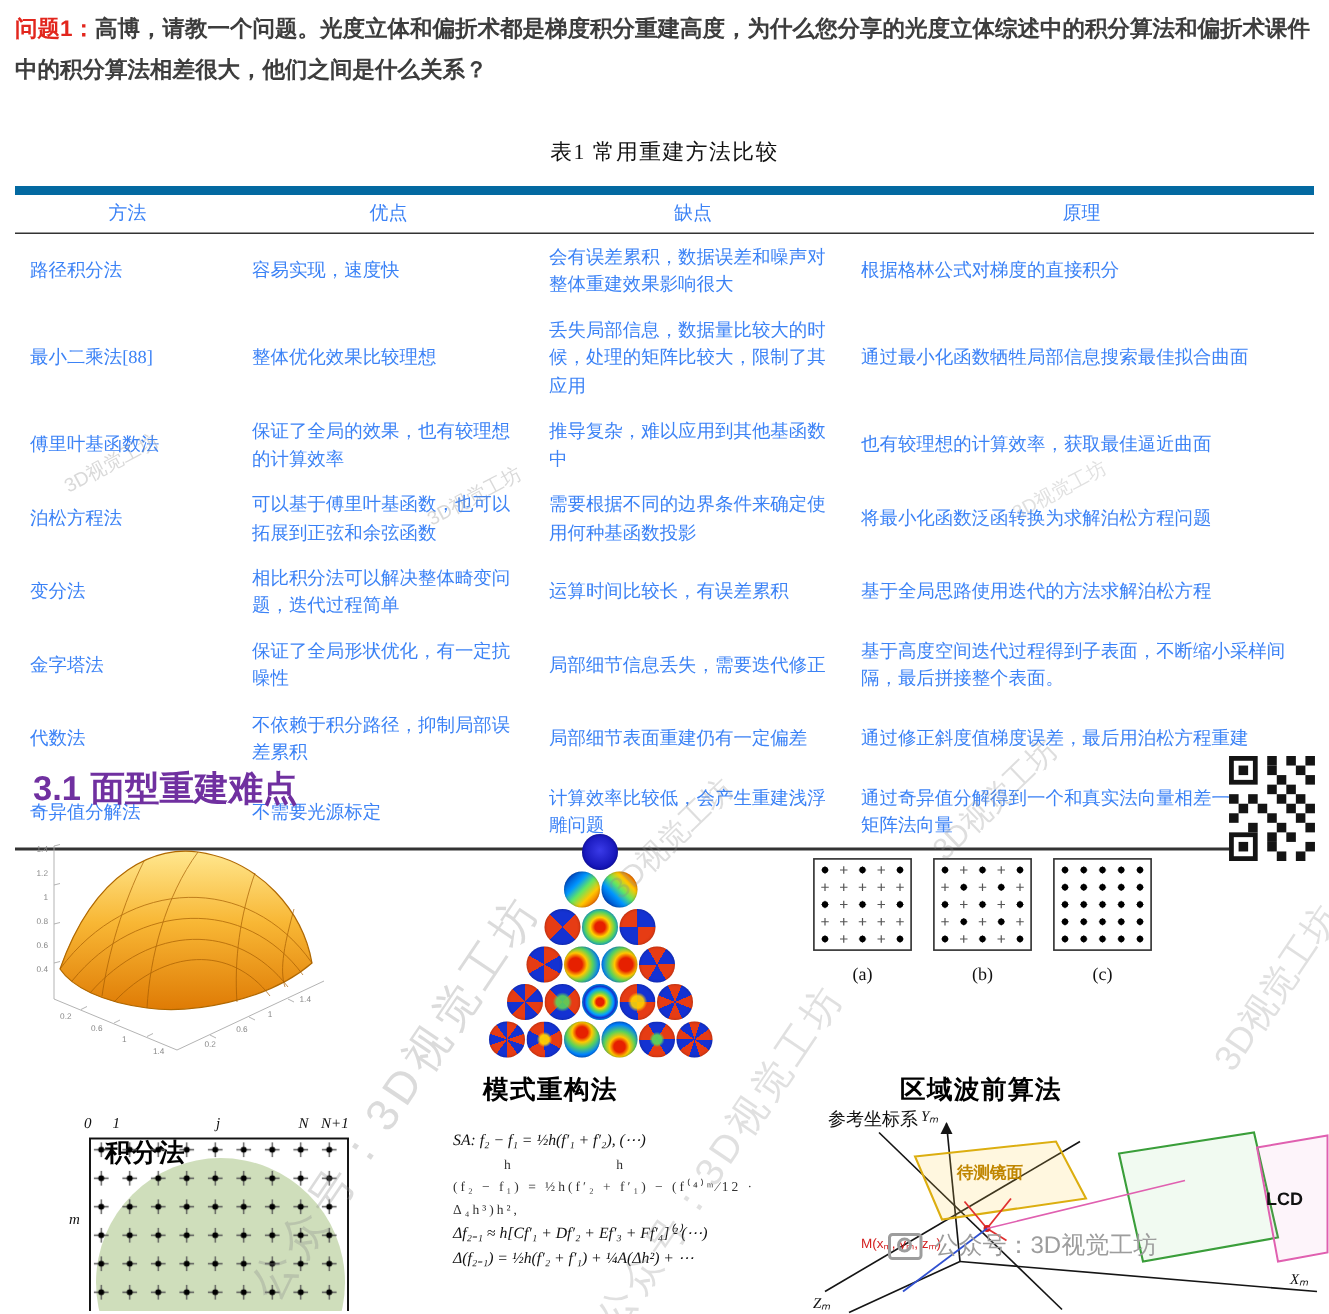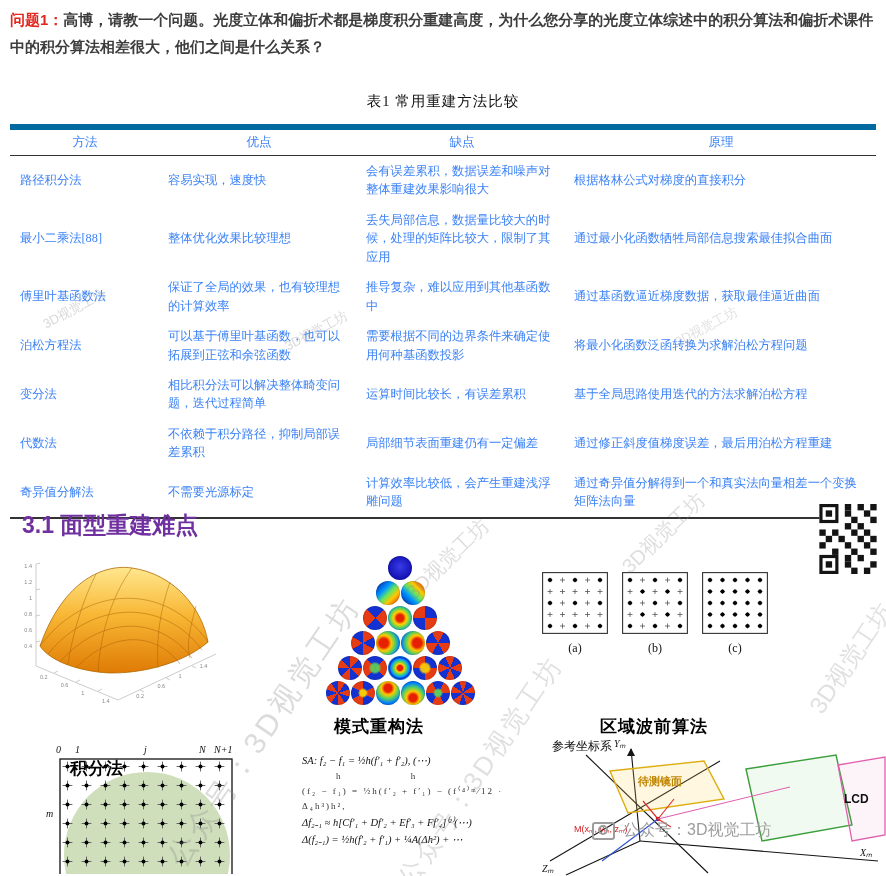--- a/index.html
+++ b/index.html
@@ -53,21 +53,21 @@
   .z-hex-b{background:radial-gradient(circle,rgba(90,210,90,.95) 0 18%,rgba(0,0,0,0) 30%),conic-gradient(from 30deg,#e63c14 0 60deg,#1432d2 0 120deg,#e63c14 0 180deg,#1432d2 0 240deg,#e63c14 0 300deg,#1432d2 0 360deg);}
   .z-coma2-a{background:radial-gradient(circle at 50% 30%,#e62000 0 18%,#ffc800 32%,#5ad25a 50%,#0082ff 72%,#001e99 100%);}
   .z-coma2-b{background:radial-gradient(circle at 50% 70%,#e62000 0 18%,#ffc800 32%,#5ad25a 50%,#0082ff 72%,#001e99 100%);}
 
   .fig-zonal{position:absolute;top:572px;left:542px;display:flex;gap:14px;}
   .zonal-panel{text-align:center;}
   .zonal-label{font-family:"Liberation Serif",serif;font-size:12px;margin-top:3px;color:#111;}
 
   .fig-label{position:absolute;font-size:17px;font-weight:bold;color:#000;letter-spacing:1px;}
   .lab1{top:757px;left:70px;}
-  .lab2{top:715px;left:334px;}
+  .lab2{top:715px;left:322px;}
   .lab3{top:715px;left:600px;}
 
   
   .fig-gridcircle{position:absolute;top:744px;left:48px;width:195px;height:132px;}
   .fig-gridcircle svg{position:absolute;left:10px;top:13px;}
   .ga{position:absolute;font-family:"Liberation Serif",serif;font-style:italic;font-size:10px;color:#111;}
   .ga0{left:8px;top:0;}.ga1{left:27px;top:0;}.gaj{left:96px;top:0;}.gaN{left:151px;top:0;}.gaN1{left:166px;top:0;}
   .gam{left:-2px;top:64px;}
 
   .fig-formulas{position:absolute;top:752px;left:302px;width:240px;
@@ -136,33 +136,39 @@
         <tr>
           <td class="c0">最小二乘法[88]</td>
           <td class="c1">整体优化效果比较理想</td>
           <td class="c2">丢失局部信息，数据量比较大的时候，处理的矩阵比较大，限制了其应用</td>
           <td class="c3">通过最小化函数牺牲局部信息搜索最佳拟合曲面</td>
         </tr>
         <tr>
           <td class="c0">傅里叶基函数法</td>
           <td class="c1">保证了全局的效果，也有较理想的计算效率</td>
           <td class="c2">推导复杂，难以应用到其他基函数中</td>
-          <td class="c3">通过基函数逼近梯度数据，获取最佳逼近曲面</td>
+          <td class="c3">也有较理想的计算效率，获取最佳逼近曲面</td>
         </tr>
         <tr>
           <td class="c0">泊松方程法</td>
           <td class="c1">可以基于傅里叶基函数，也可以拓展到正弦和余弦函数</td>
           <td class="c2">需要根据不同的边界条件来确定使用何种基函数投影</td>
           <td class="c3">将最小化函数泛函转换为求解泊松方程问题</td>
         </tr>
         <tr>
           <td class="c0">变分法</td>
           <td class="c1">相比积分法可以解决整体畸变问题，迭代过程简单</td>
           <td class="c2">运算时间比较长，有误差累积</td>
           <td class="c3">基于全局思路使用迭代的方法求解泊松方程</td>
+        </tr>
+        <tr>
+          <td class="c0">金字塔法</td>
+          <td class="c1">保证了全局形状优化，有一定抗噪性</td>
+          <td class="c2">局部细节信息丢失，需要迭代修正</td>
+          <td class="c3">基于高度空间迭代过程得到子表面，不断缩小采样间隔，最后拼接整个表面。</td>
         </tr>
         <tr>
           <td class="c0">代数法</td>
           <td class="c1">不依赖于积分路径，抑制局部误差累积</td>
           <td class="c2">局部细节表面重建仍有一定偏差</td>
           <td class="c3">通过修正斜度值梯度误差，最后用泊松方程重建</td>
         </tr>
         <tr>
           <td class="c0">奇异值分解法</td>
           <td class="c1">不需要光源标定</td>

